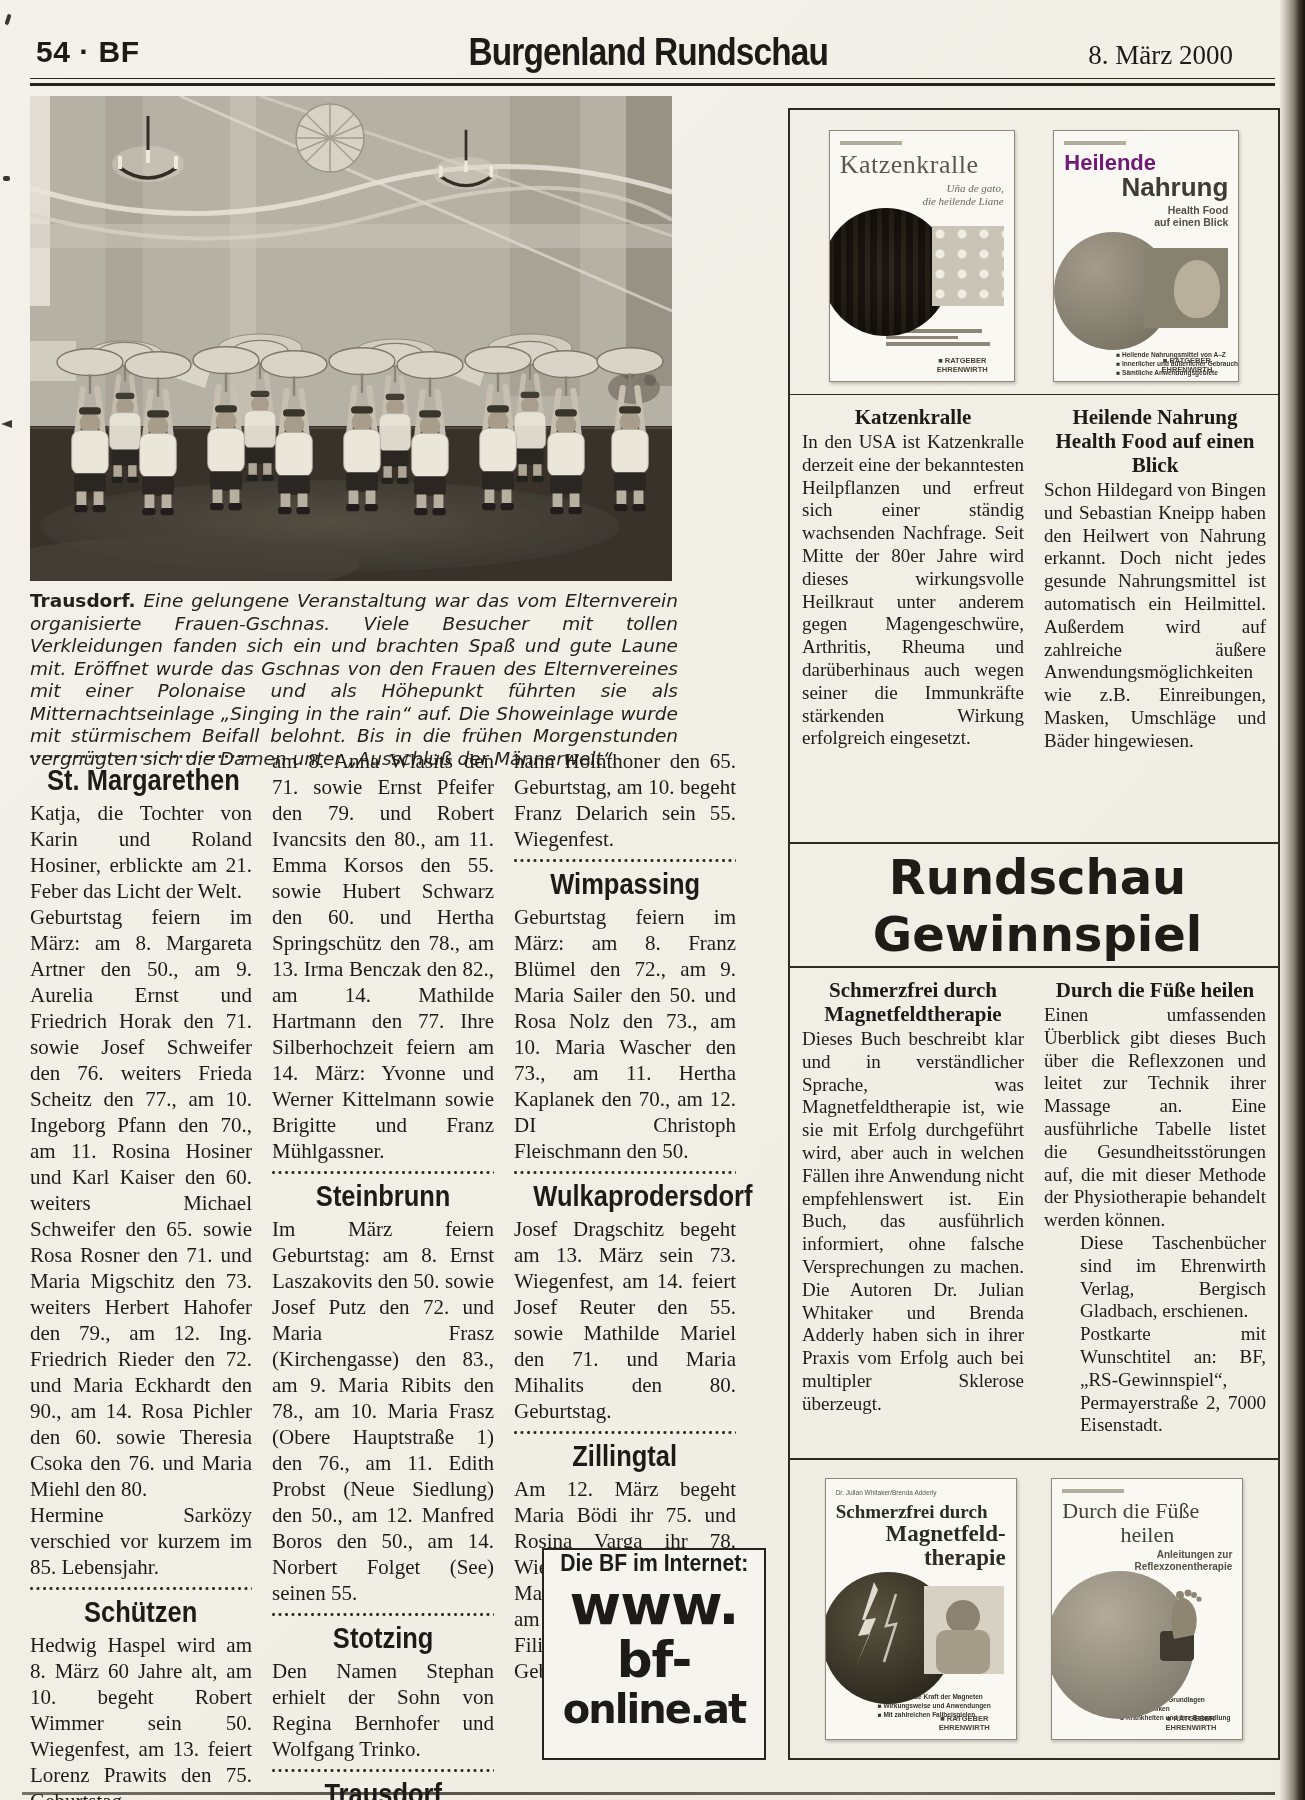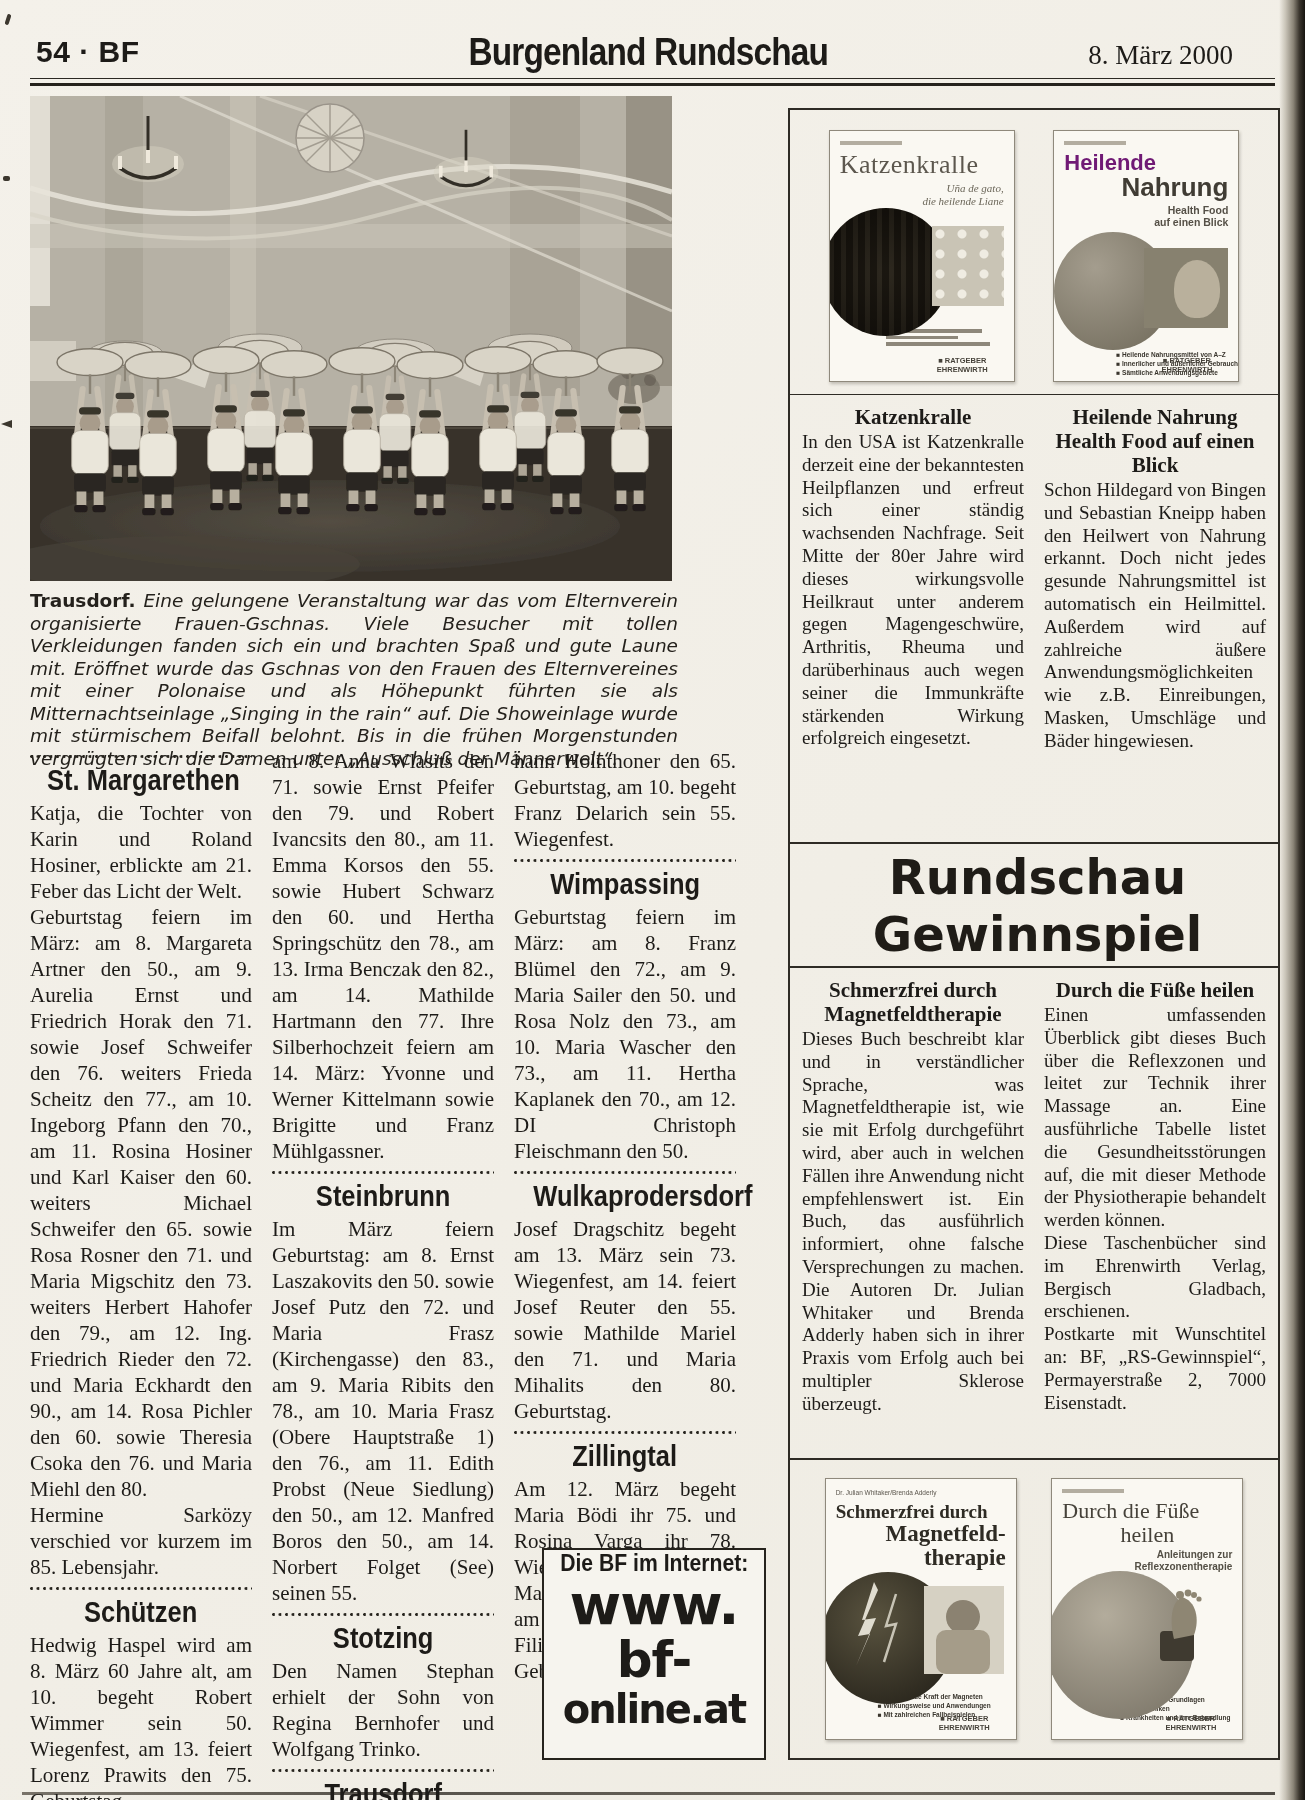--- a/index.html
+++ b/index.html
@@ -51,21 +51,21 @@
   .covers-top{height:285px;border-bottom:1.5px solid #2e2b25;display:flex;justify-content:space-evenly;align-items:flex-start;padding-top:20px;}
   .reviews{display:flex;justify-content:center;gap:20px;padding:10px 12px 0 12px;}
   .reviews-top{height:447px;}
   .gwbox{height:126px;border-top:2px solid #2e2b25;border-bottom:2px solid #2e2b25;text-align:center;padding-top:5px;padding-left:7px;}
   .gwline{font:bold 48px/57px "DejaVu Sans",sans-serif;color:#1f1c17;letter-spacing:0;}
   .reviews-bottom{height:490px;}
   .covers-bottom{height:298px;border-top:2px solid #2e2b25;display:flex;justify-content:space-evenly;align-items:flex-start;padding-top:18px;}
   .rvcol{width:222px;}
   .rv-h{font:bold 21px/24px "Liberation Serif",serif;text-align:center;margin:0;}
   .rv-b{font:19px/22.8px "Liberation Serif",serif;text-align:justify;margin:2px 0 0;}
-  .rv-b + .rv-b{margin-top:0;}
+  .rv-b + .rv-b{margin-top:0;margin-left:36px;}
   
   .cover{position:relative;background:#faf8f2;border:1.5px solid #8f897c;box-sizing:border-box;
      overflow:hidden;padding:10px 10px 8px;box-shadow:1px 2px 3px rgba(40,35,25,.25);}
   .cv-top{width:186px;height:252px;}
   .cv-bot{width:192px;height:262px;}
   .авt, .abar{height:4px;width:62px;background:#b3ada0;margin-bottom:6px;}
   .au-line{font:6.5px/8px "Liberation Sans",sans-serif;color:#5a554c;margin-bottom:4px;}
   .kz-title{font:26px/28px "Liberation Serif",serif;color:#5c574e;letter-spacing:.5px;}
   .kz-sub{font:italic 11px/13px "Liberation Serif",serif;color:#6b6659;text-align:right;margin-top:3px;}
   .imgzone{position:relative;height:112px;margin-top:6px;}

